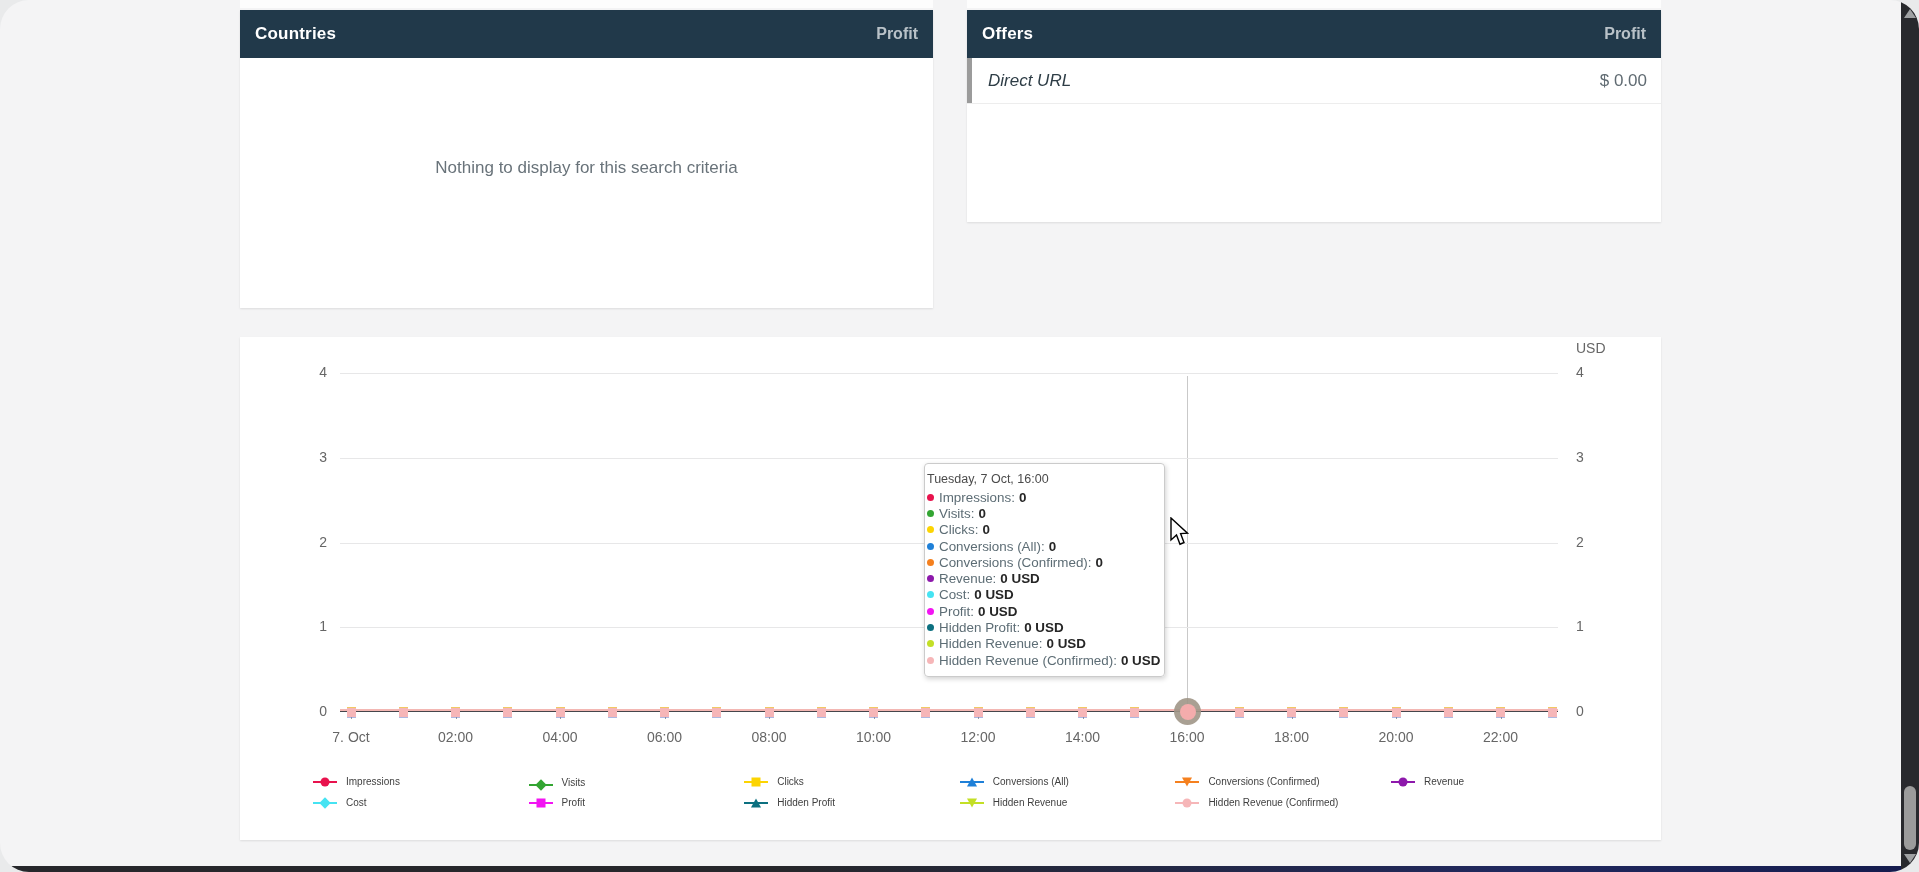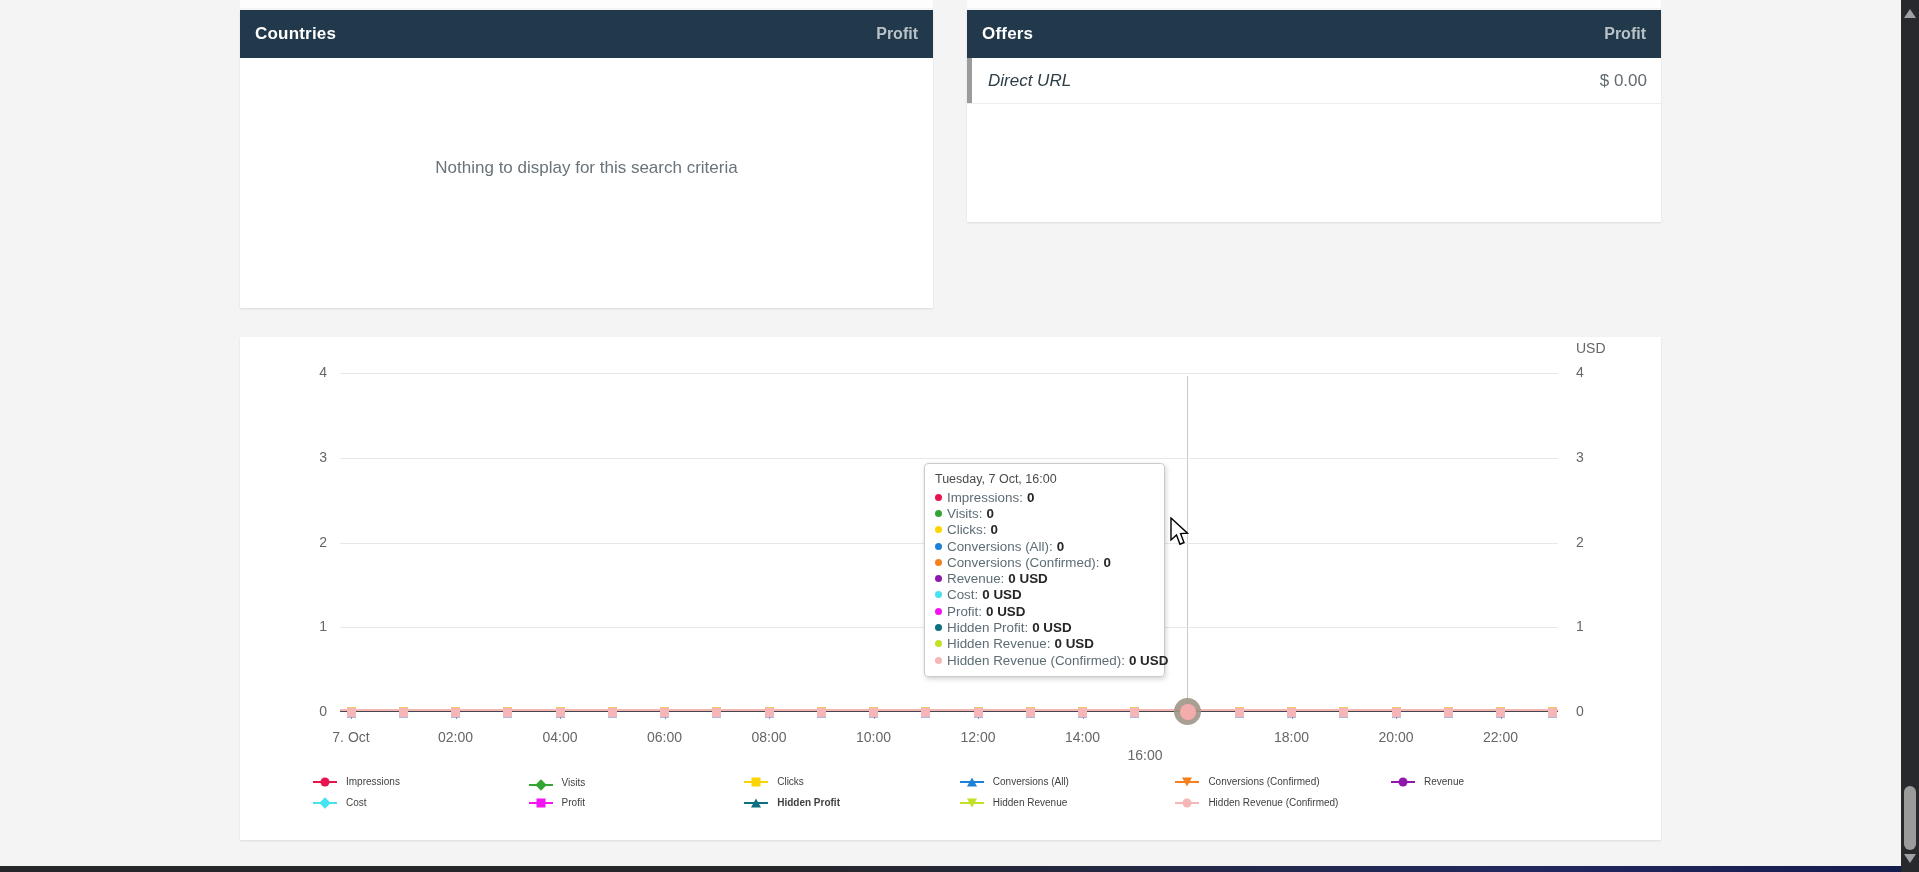--- a/index.html
+++ b/index.html
@@ -1,19 +1,19 @@
 <!DOCTYPE html>
 <html><head>
 <meta charset="utf-8">
 <style>
   * { margin:0; padding:0; box-sizing:border-box; }
   html,body { background:#e9eaeb; }
   .stage {
     position:relative; width:1919px; height:872px; overflow:hidden;
-    background:#f4f4f5; font-family:"Liberation Sans", sans-serif;
+    background:#f4f4f5; font-family:"Liberation Sans", sans-serif;border-radius:29px;
   }
   .top-strip { position:absolute; top:0; height:8px; background:#fdfdfd; }
   .card { position:absolute; background:#fff; box-shadow:0 1px 2px rgba(0,0,0,0.10); }
   .card-header {
     height:48px; background:#21394a; color:#fff;
     display:flex; justify-content:space-between; align-items:center; padding:0 15px;
   }
   .card-title { font-weight:bold; font-size:17px; letter-spacing:0.2px; }
   .card-metric { color:#b9c2c8; font-size:16px; font-weight:bold; }
   .empty-state { position:absolute; left:0; right:0; top:118px; text-align:center; }
@@ -43,21 +43,21 @@
   }
   .crosshair { position:absolute; width:1px; background:#c9c9c9; }
   .hover-halo {
     position:absolute; width:27px; height:27px; border-radius:50%;
     background:rgba(160,150,135,0.9); display:flex; align-items:center; justify-content:center;
   }
   .hover-point { width:16px; height:16px; border-radius:50%; background:#f4acac; }
 
   .tooltip {
     position:absolute; width:241px; background:rgba(255,255,255,0.98);
-    border:1px solid #cbcbcb; border-radius:4px; padding:8px 10px;
+    border:1px solid #cbcbcb; border-radius:4px; padding:8px 2px;
     box-shadow:1px 2px 5px rgba(0,0,0,0.18); z-index:5;
   }
   .tooltip-title { font-size:12.5px; color:#4b4b4b; margin-bottom:3px; }
   .tooltip-row { display:flex; align-items:center; height:16.3px; font-size:13.4px; white-space:nowrap; }
   .tt-bullet { width:7px; height:7px; border-radius:50%; margin-right:5px; flex:none; }
   .tt-label { color:#5d6d75; }
   .tt-value { color:#262626; font-weight:bold; margin-left:4px; }
 
   .legend-item { position:absolute; height:20px; display:flex; align-items:center; cursor:pointer; }
   .legend-icon { position:relative; width:24px; height:14px; flex:none; }
@@ -138,21 +138,21 @@
       <div class="x-label" style="left: 622.5px; top: 729px;">06:00</div>
       <div class="x-tick" style="left: 664.5px; top: 713px;"></div>
       <div class="x-label" style="left: 727px; top: 729px;">08:00</div>
       <div class="x-tick" style="left: 769px; top: 713px;"></div>
       <div class="x-label" style="left: 831.5px; top: 729px;">10:00</div>
       <div class="x-tick" style="left: 873.5px; top: 713px;"></div>
       <div class="x-label" style="left: 936px; top: 729px;">12:00</div>
       <div class="x-tick" style="left: 978px; top: 713px;"></div>
       <div class="x-label" style="left: 1040.5px; top: 729px;">14:00</div>
       <div class="x-tick" style="left: 1082.5px; top: 713px;"></div>
-      <div class="x-label" style="left: 1103px; top: 729px; margin-top: 18px;">16:00</div>
+      <div class="x-label" style="left: 1145px; top: 729px;">16:00</div>
       <div class="x-tick" style="left: 1187px; top: 713px;"></div>
       <div class="x-label" style="left: 1249.5px; top: 729px;">18:00</div>
       <div class="x-tick" style="left: 1291.5px; top: 713px;"></div>
       <div class="x-label" style="left: 1354px; top: 729px;">20:00</div>
       <div class="x-tick" style="left: 1396px; top: 713px;"></div>
       <div class="x-label" style="left: 1458.5px; top: 729px;">22:00</div>
       <div class="x-tick" style="left: 1500.5px; top: 713px;"></div>
       <div class="pt-marker" style="left: 346.5px; top: 707.5px;"></div>
       <div class="pt-marker" style="left: 398.75px; top: 707.5px;"></div>
       <div class="pt-marker" style="left: 451px; top: 707.5px;"></div>
@@ -226,21 +226,21 @@
         </span>
         <span class="legend-label">Cost</span>
       </div>
       <div class="legend-item" style="left: 528.6px; top: 793px;">
         <span class="legend-icon">
           <span class="legend-line" style="background: rgb(242, 20, 242);"></span>
           <span class="legend-shape" style="width: 9px; height: 9px; background: rgb(242, 20, 242);"></span>
         </span>
         <span class="legend-label">Profit</span>
       </div>
-      <div class="legend-item" style="left: 744.2px; top: 793px; font-weight: bold;">
+      <div class="legend-item" style="left: 744.2px; top: 793px;">
         <span class="legend-icon">
           <span class="legend-line" style="background: rgb(12, 112, 128);"></span>
           <span class="legend-shape" style="border-left: 5.5px solid transparent; border-right: 5.5px solid transparent; border-bottom: 9px solid rgb(12, 112, 128);"></span>
         </span>
         <span class="legend-label">Hidden Profit</span>
       </div>
       <div class="legend-item" style="left: 959.8px; top: 793px;">
         <span class="legend-icon">
           <span class="legend-line" style="background: rgb(195, 223, 38);"></span>
           <span class="legend-shape" style="border-left: 5.5px solid transparent; border-right: 5.5px solid transparent; border-top: 9px solid rgb(195, 223, 38);"></span>

